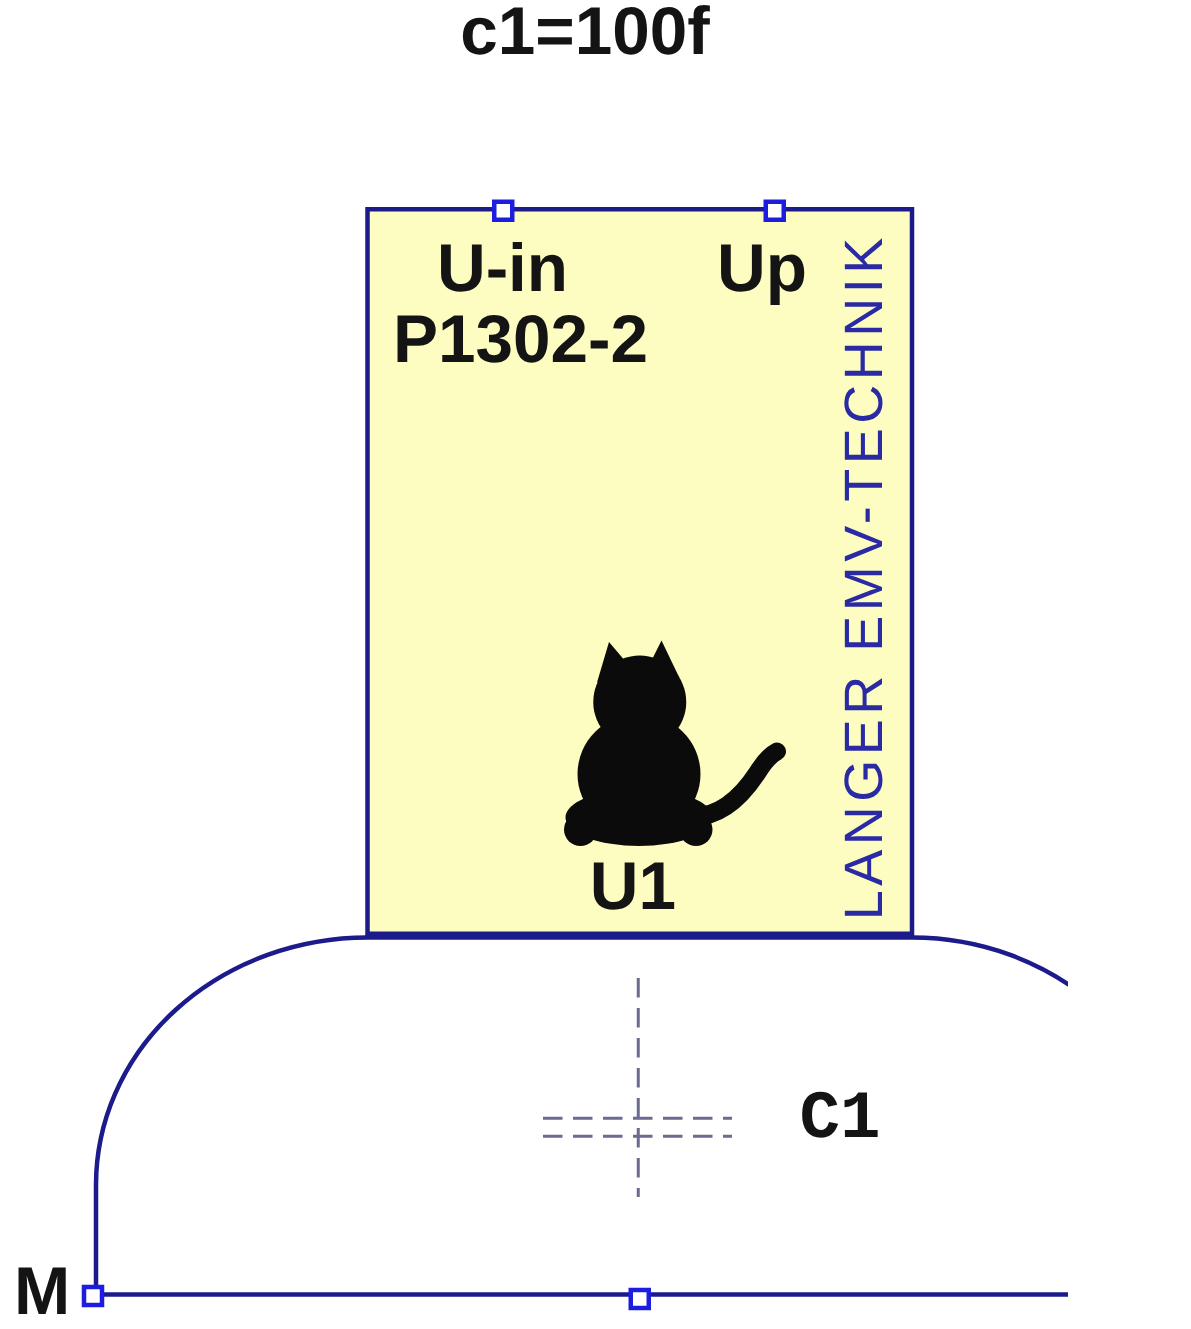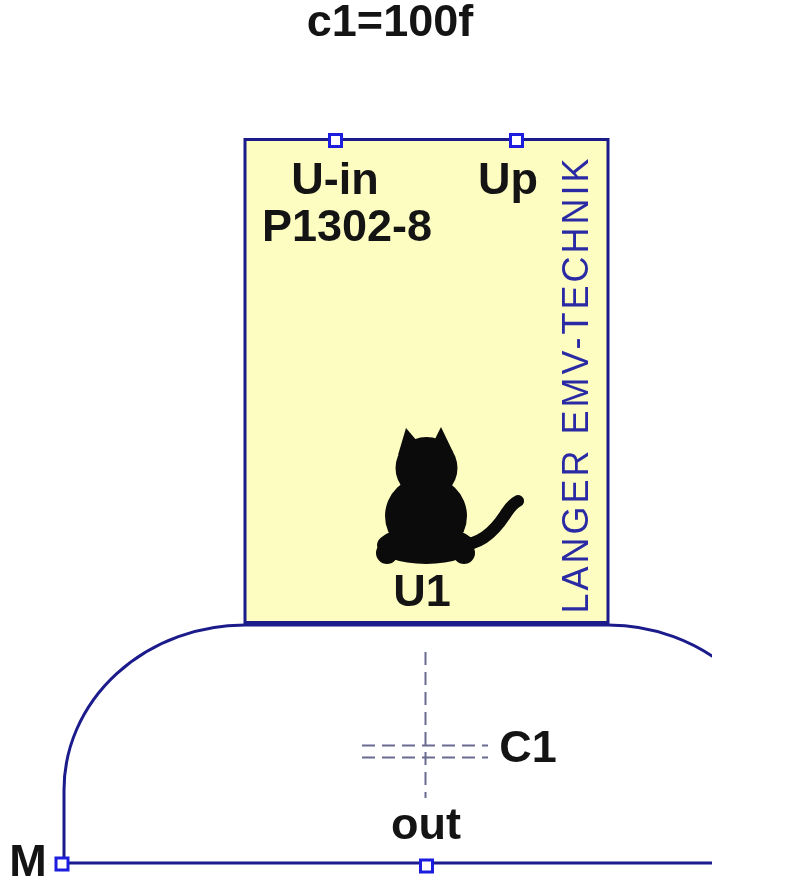--- a/index.html
+++ b/index.html
@@ -81,25 +81,24 @@
     <rect class="pin" x="420.5" y="860" width="12" height="12"></rect>
     <rect class="pin" x="56" y="858" width="12" height="12"></rect>
   </svg>
 
   <div class="label" style="left:390px; top:-2px;">c1=100f</div>
 
   <div class="label" style="left:335px; top:156px;">U-in</div>
 
   <div class="label" style="left:508px; top:156px;">Up</div>
 
-  <div class="label" style="left:347px; top:203px;">P1302-8</div>
+  <div class="label" style="left:347px; top:203px;">P1302-2</div>
 
   <div class="label" style="left:422px; top:568px;">U1</div>
 
   <div class="brand">LANGER EMV-TECHNIK</div>
 
-  <div class="label" style="left:528px; top:724px;">C1</div>
+  <div class="label" style="left:560px; top:724px;font-family:Liberation Mono, monospace;">C1</div>
 
-  <div class="label" style="left:426px; top:801px;">out</div>
 
   <div class="label" style="left:28px; top:838px;">M</div>
 
 </div>
 
 </body></html>

